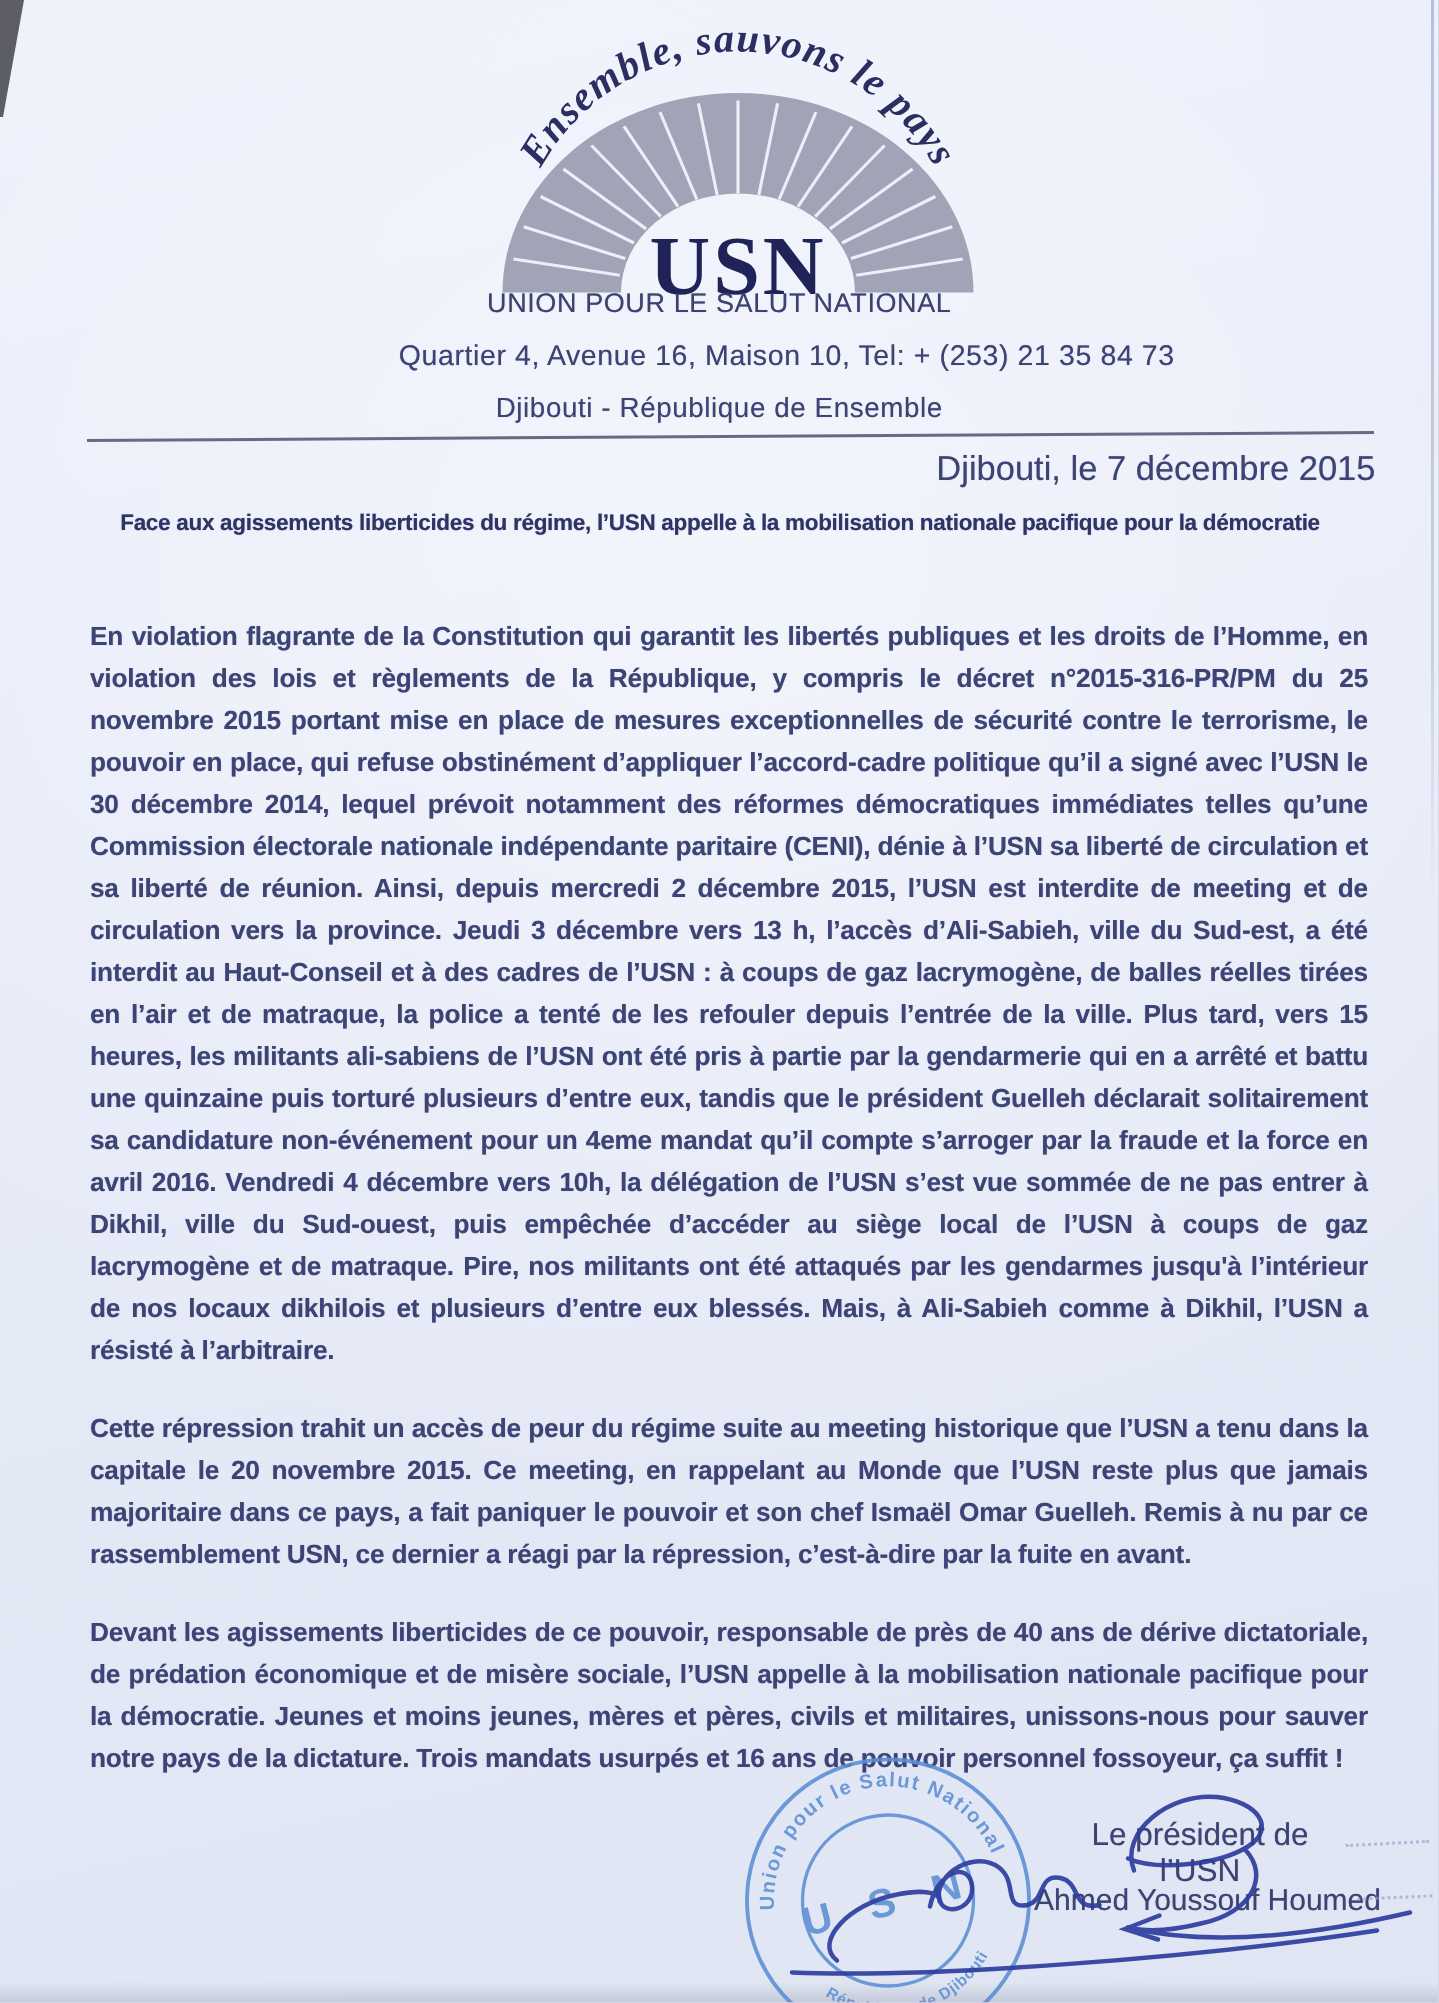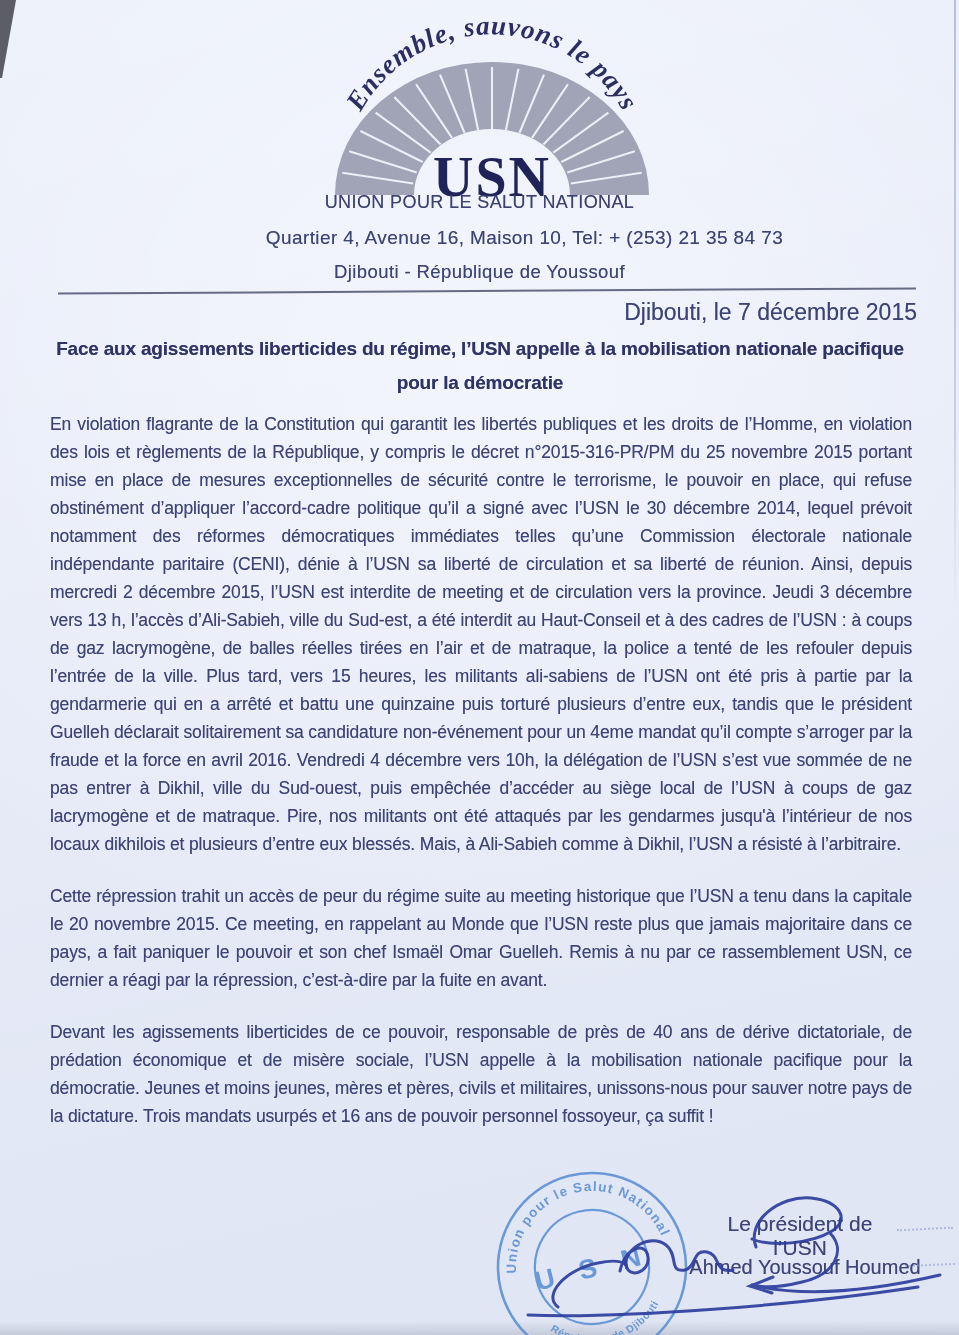--- a/index.html
+++ b/index.html
@@ -25,26 +25,26 @@
     text-shadow:0 0 .5px rgba(58,64,110,.55);}
   .org-name{top:192px;font-size:18px;color:#3b4170;}
   .org-address{top:227px;font-size:19px;padding-left:45px;}
   .org-city{top:261px;font-size:18.5px;}
   .rule{position:absolute;left:58px;top:290px;width:858px;height:0;
     border-top:2px solid #4d5270;transform:rotate(-.35deg);opacity:.85;}
   .date-line{position:absolute;top:299px;right:42px;font-size:23px;
     text-shadow:0 0 .5px rgba(58,64,110,.5);}
 
   .doc-title{position:absolute;left:50px;top:332px;width:860px;text-align:center;
-    font-size:19px;font-weight:bold;line-height:34px;color:#2e3466;letter-spacing:-.2px;
+    font-size:15px;font-weight:bold;line-height:34px;color:#2e3466;letter-spacing:-.2px;
     text-shadow:0 0 .6px rgba(46,52,102,.6);}
 
   .body-col{position:absolute;left:50px;top:410px;width:862px;}
-  .body-col p{margin:0 0 24px 0;font-size:17.5px;line-height:28px;text-align:justify;
-    letter-spacing:-.15px;color:#3c4375;text-shadow:0 0 .5px rgba(60,67,117,.5);}
+  .body-col p{margin:0 0 24px 10px;font-size:17.5px;line-height:28px;text-align:justify;
+    letter-spacing:-.15px;color:#3c4375;text-shadow:0 0 .5px rgba(60,67,117,.5);font-weight:bold;}
 
   
   .role-line{position:absolute;left:700px;top:1212px;width:200px;text-align:center;
     font-size:21px;text-shadow:0 0 .5px rgba(58,64,110,.5);}
   .sig-name{position:absolute;left:680px;top:1256px;width:250px;text-align:center;
     font-size:20px;text-shadow:0 0 .5px rgba(58,64,110,.5);}
   .dotline{position:absolute;height:0;border-top:2px dotted #93a4cf;opacity:.65;}
   .dot1{left:897px;top:1228px;width:56px;transform:rotate(-3deg);}
   .dot2{left:905px;top:1264px;width:50px;transform:rotate(-2.5deg);}
 
@@ -90,21 +90,21 @@
 
     <text font-family="Liberation Serif, serif" font-style="italic" font-weight="bold" font-size="27" fill="#2a2e60" letter-spacing="1">
       <textPath href="#mottoArc" startOffset="50%" text-anchor="middle">Ensemble, sauvons le pays</textPath>
     </text>
 
     <text x="170" y="186" text-anchor="middle" font-family="Liberation Serif, serif" font-weight="bold" font-size="56" letter-spacing="2" fill="#1f2357">USN</text>
   </svg>
 
   <div class="org-line org-name">UNION POUR LE SALUT NATIONAL</div>
   <div class="org-line org-address">Quartier 4, Avenue 16, Maison 10, Tel: + (253) 21 35 84 73</div>
-  <div class="org-line org-city">Djibouti - République de Youssouf</div>
+  <div class="org-line org-city">Djibouti - République de Ensemble</div>
 
   <div class="rule"></div>
 
   <div class="date-line">Djibouti, le 7 décembre 2015</div>
 
   <div class="doc-title">Face aux agissements liberticides du régime, l’USN appelle à la mobilisation nationale pacifique pour la démocratie</div>
 
   <div class="body-col">
     <p>En violation flagrante de la Constitution qui garantit les libertés publiques et les droits de l’Homme, en violation des lois et règlements de la République, y compris le décret  n°2015-316-PR/PM du 25 novembre 2015 portant mise en place de mesures exceptionnelles de sécurité contre le terrorisme, le pouvoir en place, qui refuse obstinément d’appliquer l’accord-cadre politique qu’il a signé avec l’USN le 30 décembre 2014, lequel prévoit notamment des réformes démocratiques immédiates telles qu’une Commission électorale nationale indépendante paritaire (CENI), dénie à l’USN sa liberté de circulation et sa liberté de réunion. Ainsi, depuis mercredi 2 décembre 2015, l’USN est interdite de meeting et de circulation vers la province. Jeudi 3 décembre vers 13 h, l’accès d’Ali-Sabieh, ville du Sud-est, a été interdit au Haut-Conseil et à des cadres de l’USN : à coups de gaz lacrymogène, de balles réelles tirées en l’air et de matraque, la police a tenté de les refouler depuis l’entrée de la ville. Plus tard, vers 15 heures, les militants ali-sabiens de l’USN ont été pris à partie par la gendarmerie qui en a arrêté et battu une quinzaine puis torturé plusieurs d’entre eux, tandis que le président Guelleh déclarait solitairement sa candidature non-événement pour un 4eme mandat qu’il compte s’arroger par la fraude et la force en avril 2016. Vendredi 4 décembre vers 10h, la délégation de l’USN s’est vue sommée de ne pas entrer à Dikhil, ville du Sud-ouest, puis empêchée d’accéder au siège local de l’USN à coups de gaz lacrymogène et de matraque. Pire, nos militants ont été attaqués par les gendarmes jusqu'à l’intérieur de nos locaux dikhilois et plusieurs d’entre eux blessés. Mais, à Ali-Sabieh comme à Dikhil, l’USN a résisté à l’arbitraire.</p>
     <p>Cette répression trahit un accès de peur du régime suite au meeting historique que l’USN a tenu dans la capitale le 20 novembre 2015. Ce meeting, en rappelant au Monde que l’USN reste plus que jamais majoritaire dans ce pays, a fait paniquer le pouvoir et son chef Ismaël Omar Guelleh. Remis à nu par ce rassemblement USN, ce dernier a réagi par la répression, c’est-à-dire par la fuite en avant.</p>

